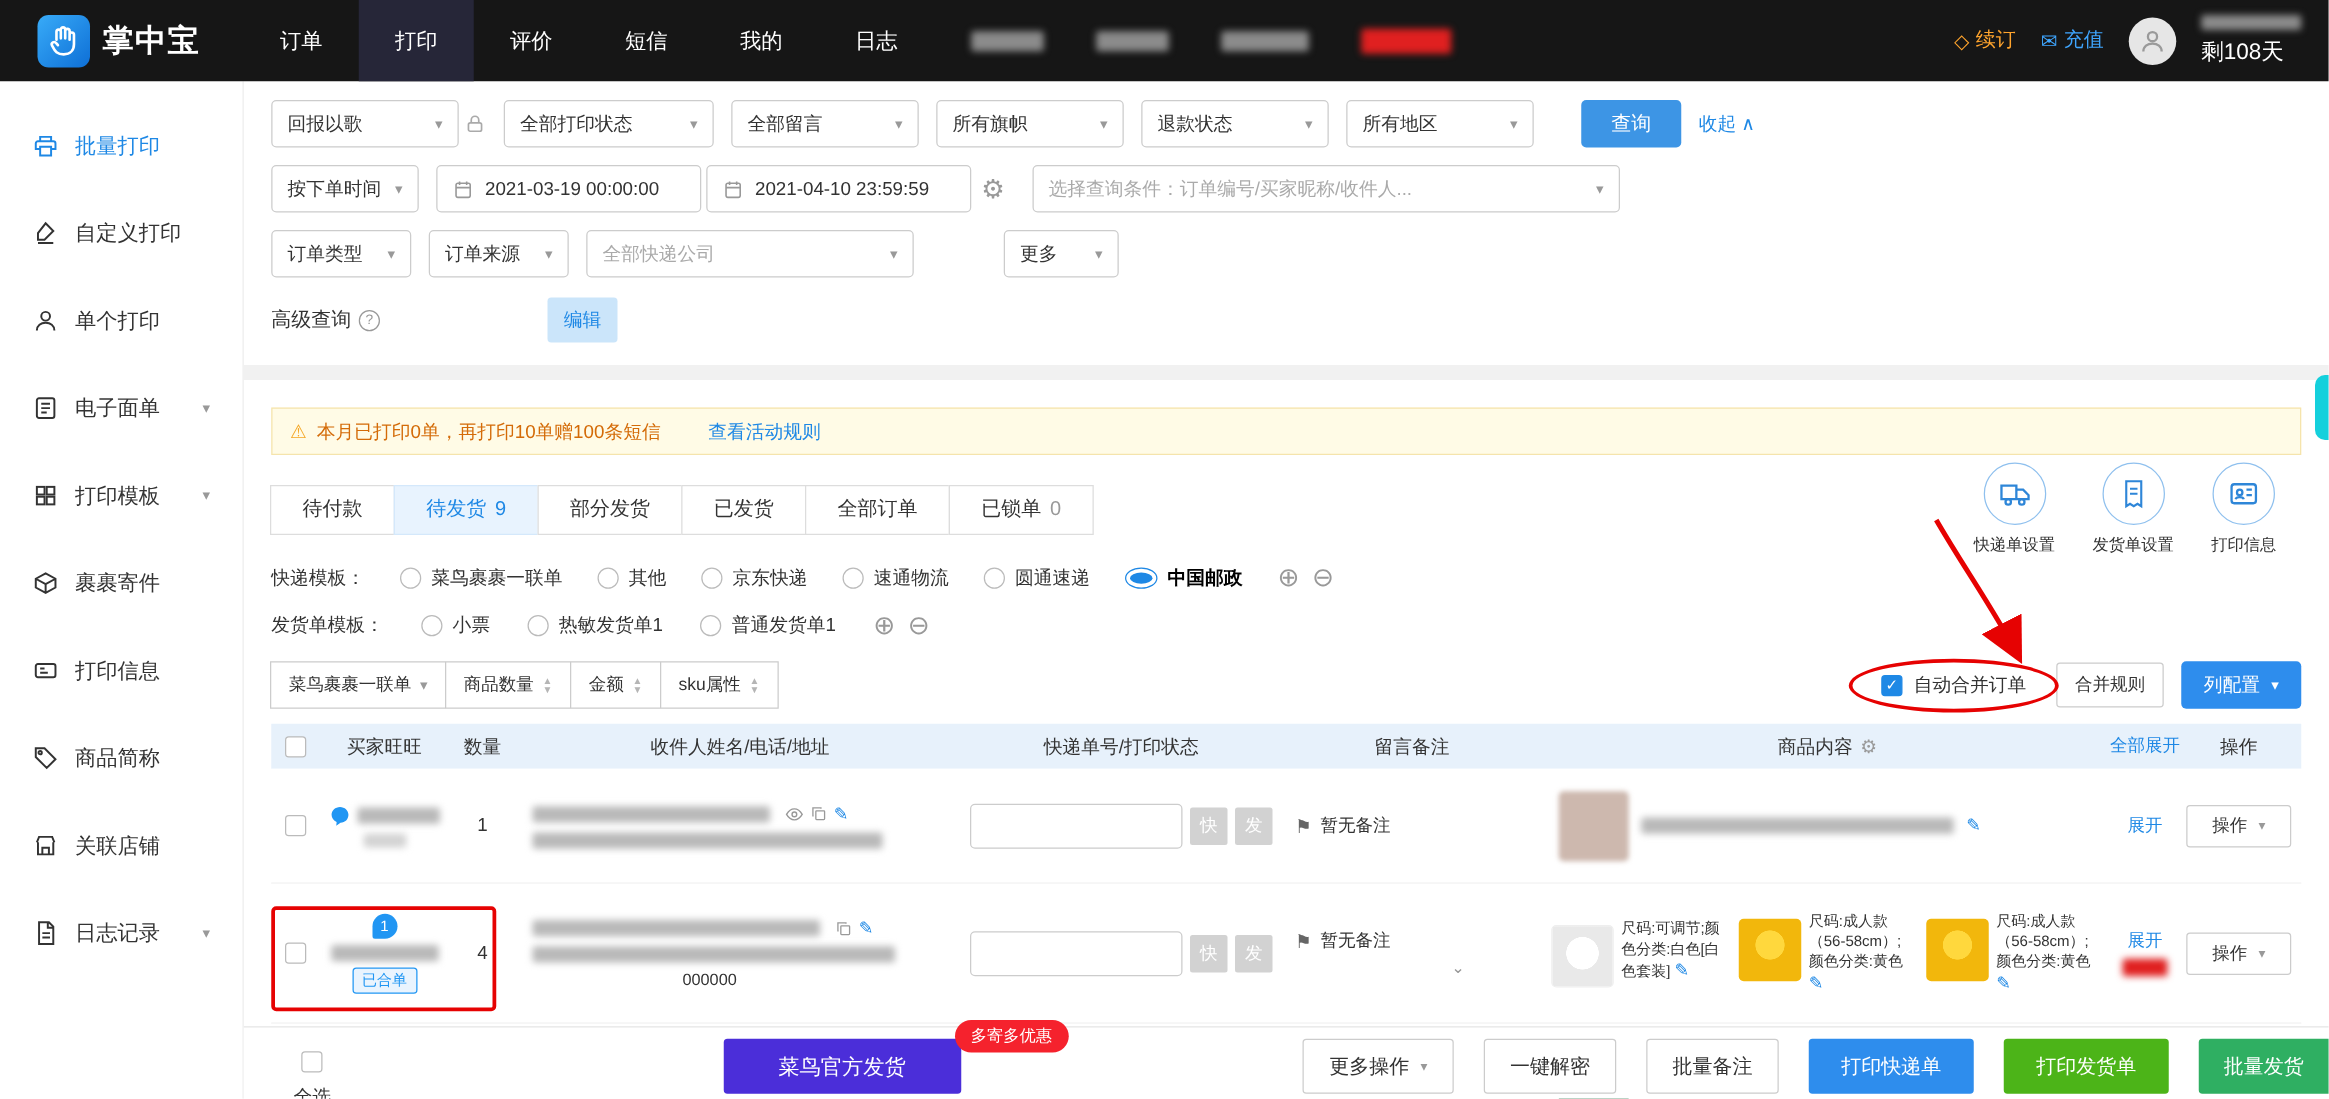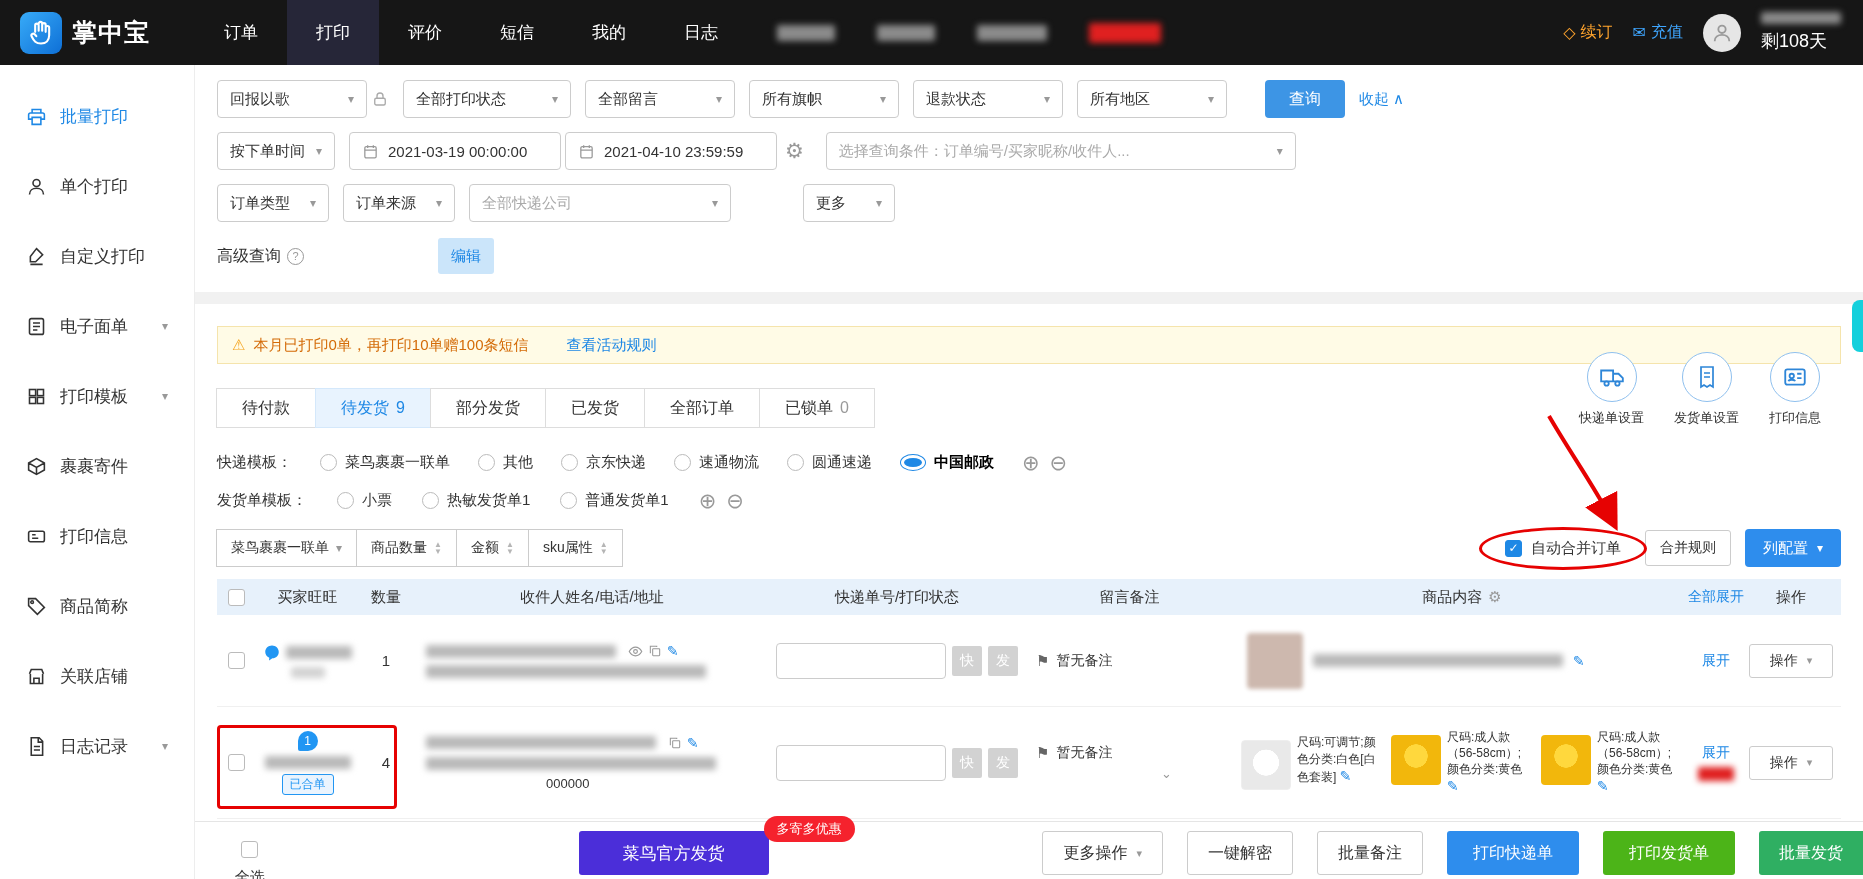--- a/index.html
+++ b/index.html
@@ -2,21 +2,21 @@
 <html><head>
 <meta charset="utf-8">
 <style>
   * { box-sizing: border-box; margin: 0; padding: 0; }
   html,body { width:1863px; height:879px; overflow:hidden; }
   body { font-family:"Liberation Sans","DejaVu Sans",sans-serif; background:#fff; color:#333; position:relative; font-size:15px; }
   svg { display:block; }
 
   
   .navbar { position:absolute; top:0; left:0; right:0; height:65px; background:#161616; display:flex; align-items:center; color:#fff; z-index:30; }
-  .logo { display:flex; align-items:center; gap:10px; width:195px; padding-left:20px; flex:none; }
+  .logo { display:flex; align-items:center; gap:10px; width:195px; padding-left:30px; flex:none; }
   .logo-badge { width:42px; height:42px; border-radius:9px; background:linear-gradient(135deg,#38abf8,#0e6fd6); display:flex; align-items:center; justify-content:center; }
   .logo-text { font-size:25px; font-weight:bold; letter-spacing:1px; }
   .nav-items { display:flex; height:100%; align-items:stretch; }
   .nav-item { padding:0 29px; display:flex; align-items:center; font-size:17px; cursor:pointer; }
   .nav-item.active { background:#262638; }
   .nav-extra { display:flex; align-items:center; gap:42px; margin-left:30px; }
   .blur { background:#b9b9b9; filter:blur(3px); border-radius:2px; display:inline-block; }
   .blur.dk { background:#8b8b8b; }
   .blur.red { background:#e02020; }
   .blur.lt { background:#d2d2d2; }
@@ -60,21 +60,21 @@
   .tplrow.second { margin-top:17px; gap:30px; }
   .tpl-label { color:#333; }
   .opt { display:flex; align-items:center; gap:8px; color:#333; cursor:pointer; }
   .opt.selected { font-weight:bold; color:#000; }
   .radio { width:17px; height:17px; border:1px solid #bbb; border-radius:50%; background:#fff; flex:none; position:relative; }
   .radio.sel { border-color:#1e88e5; }
   .radio.sel::after { content:""; position:absolute; inset:3px; background:#1e88e5; border-radius:50%; }
   .pm { color:#999; font-size:21px; line-height:21px; cursor:pointer; }
   .pmwrap { display:flex; gap:10px; align-items:center; }
 
-  .settings { position:absolute; top:287px; right:42px; display:flex; gap:30px; z-index:5; }
+  .settings { position:absolute; top:305px; right:42px; display:flex; gap:30px; z-index:5; }
   .sicon { display:flex; flex-direction:column; align-items:center; gap:7px; font-size:13px; color:#333; cursor:pointer; }
   .sicon .circ { width:50px; height:50px; border-radius:50%; border:1px solid #8FC0EE; display:flex; align-items:center; justify-content:center; color:#2E86D8; background:#fff; }
 
   .ctlrow { display:flex; align-items:center; margin-top:18px; position:relative; }
   .sortgroup { display:flex; }
   .sortitem { height:38px; border:1px solid #ccc; margin-left:-1px; display:flex; align-items:center; padding:0 14px; font-size:14px; gap:7px; background:#fff; cursor:pointer; }
   .sort-arrows { display:flex; flex-direction:column; font-size:8px; line-height:7px; color:#b5b5b5; }
   .mergewrap { margin-left:auto; display:flex; align-items:center; gap:14px; }
   .merge-target { position:relative; display:flex; align-items:center; gap:9px; padding:5px 10px; font-size:15px; }
   .ellipse { position:absolute; inset:-7px -16px; border:3px solid #E60202; border-radius:50%; pointer-events:none; z-index:9; }
@@ -185,30 +185,30 @@
 
 <div class="sidebar">
   <div class="side-item active">
     <svg class="ic" viewBox="0 0 24 24" fill="none" stroke="currentColor" stroke-width="1.8">
         <path d="M7 8V4h10v4M5 8h14a2 2 0 0 1 2 2v5h-4M5 8a2 2 0 0 0-2 2v5h4m0-2h10v8H7z"></path>
       </svg>
     <span>批量打印</span>
   </div>
   <div class="side-item">
     <svg class="ic" viewBox="0 0 24 24" fill="none" stroke="currentColor" stroke-width="1.8">
+        <path d="M5 21h14M12 3l7 7-8 8H5v-6z"></path>
+      </svg>
+    <span>自定义打印</span>
+  </div>
+  <div class="side-item">
+    <svg class="ic" viewBox="0 0 24 24" fill="none" stroke="currentColor" stroke-width="1.8">
         <circle cx="12" cy="8" r="4"></circle>
         <path d="M4 21c0-4.4 3.6-7 8-7s8 2.6 8 7"></path>
       </svg>
     <span>单个打印</span>
-  </div>
-  <div class="side-item">
-    <svg class="ic" viewBox="0 0 24 24" fill="none" stroke="currentColor" stroke-width="1.8">
-        <path d="M5 21h14M12 3l7 7-8 8H5v-6z"></path>
-      </svg>
-    <span>自定义打印</span>
   </div>
   <div class="side-item">
     <svg class="ic" viewBox="0 0 24 24" fill="none" stroke="currentColor" stroke-width="1.8">
         <rect x="4" y="3" width="16" height="18" rx="2"></rect>
         <path d="M8 8h8M8 12h8M8 16h5"></path>
       </svg>
     <span>电子面单</span>
     <span class="chev">▾</span>
   </div>
   <div class="side-item">

